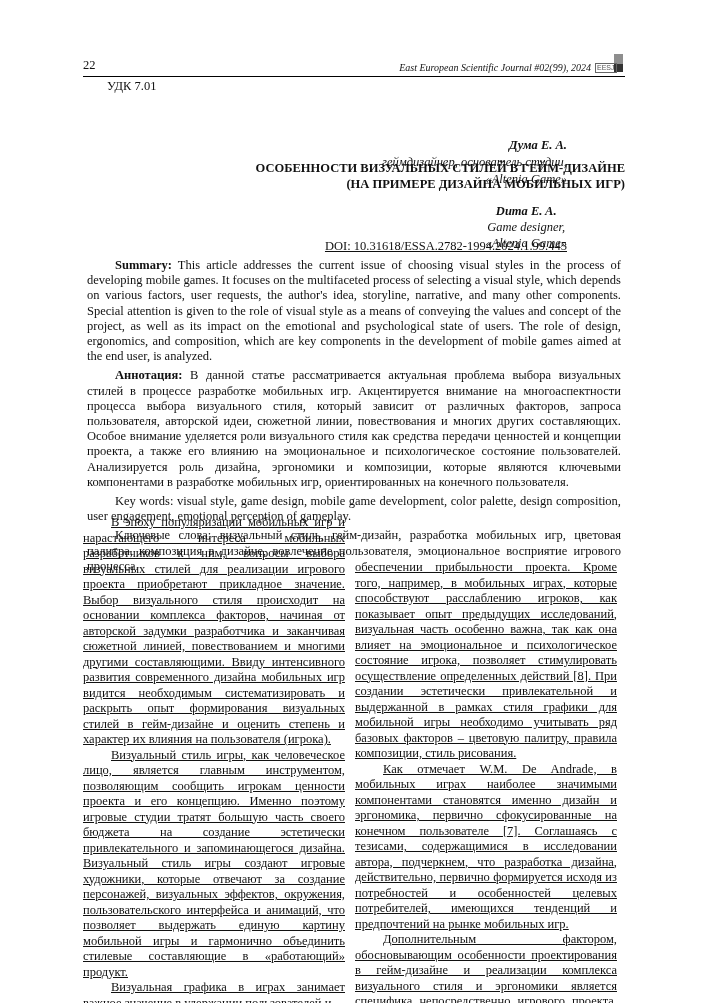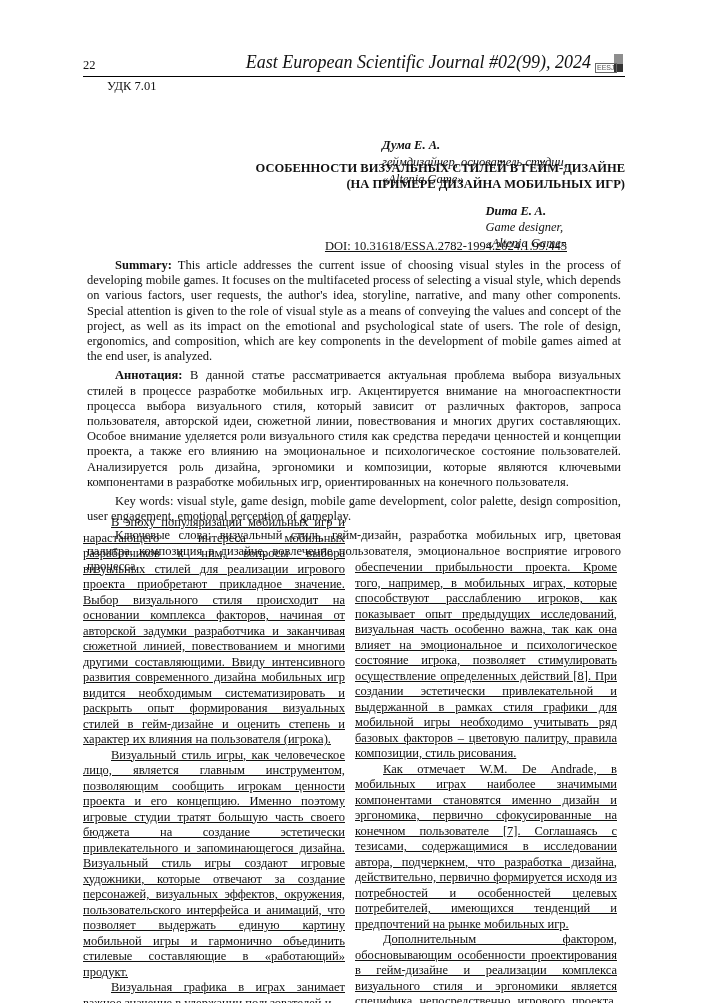--- a/index.html
+++ b/index.html
@@ -3,37 +3,37 @@
 <meta charset="utf-8">
 <style>
   html, body { margin: 0; padding: 0; background: #ffffff; }
   body { width: 709px; height: 1003px; position: relative; overflow: hidden;
          font-family: "Liberation Serif", serif; color: #111; }
   .page { position: absolute; left: 0; top: 0; width: 650px; height: 1003px; }
 
   .running-head { position: absolute; left: 83px; top: 56px; width: 542px; height: 20px;
                   border-bottom: 1.5px solid #000; }
   .page-num { position: absolute; left: 0; bottom: 3px; font-size: 12.5px; }
-  .journal { position: absolute; right: 34px; bottom: 3px; font-size: 18px; font-style: italic; }
+  .journal { position: absolute; right: 34px; bottom: 3px; font-size: 10px; font-style: italic; }
   .logo { position: absolute; right: 0; bottom: 2px; width: 30px; height: 20px; }
   .logo .sq1 { position: absolute; right: 2px; top: 0; width: 9px; height: 10px; background: #8e8e8e; }
   .logo .sq2 { position: absolute; right: 2px; top: 10px; width: 9px; height: 8px; background: #333; }
   .logo .txt { position: absolute; left: 0; top: 9px; font-size: 7px; font-family: "Liberation Sans", sans-serif;
                color: #555; border: 1px solid #666; padding: 0 1px; line-height: 8px; letter-spacing: 0; }
 
   .udk { position: absolute; left: 107px; top: 79px; font-size: 12.5px; }
 
-  .author-ru { position: absolute; right: 83px; top: 137px; font-size: 12.5px; line-height: 17px; }
+  .author-ru { position: absolute; right: 83px; top: 137px; text-align: right; font-size: 12.5px; line-height: 17px; }
   .author-name { font-weight: bold; font-style: italic; }
   .author-role { font-style: italic; }
 
   .title { position: absolute; left: 83px; top: 160px; width: 542px; text-align: right;
            font-weight: bold; font-size: 12.5px; line-height: 16px; }
 
-  .author-en { position: absolute; right: 83px; top: 203px; text-align: left; font-size: 12.5px; line-height: 16px; }
+  .author-en { position: absolute; right: 83px; top: 203px; text-align: center; font-size: 12.5px; line-height: 16px; }
 
   .doi { position: absolute; right: 83px; top: 239px; font-size: 12.5px; text-decoration: underline; }
 
   .abstract { position: absolute; left: 83px; top: 254px; width: 542px; font-size: 12.5px; line-height: 15.2px;
               text-align: justify; }
   .abstract p { margin: 4px; text-indent: 28px; }
   .abstract b { font-weight: bold; }
   .kw { }
 
   .columns { position: absolute; left: 83px; top: 515px; width: 542px; height: 440px; }

